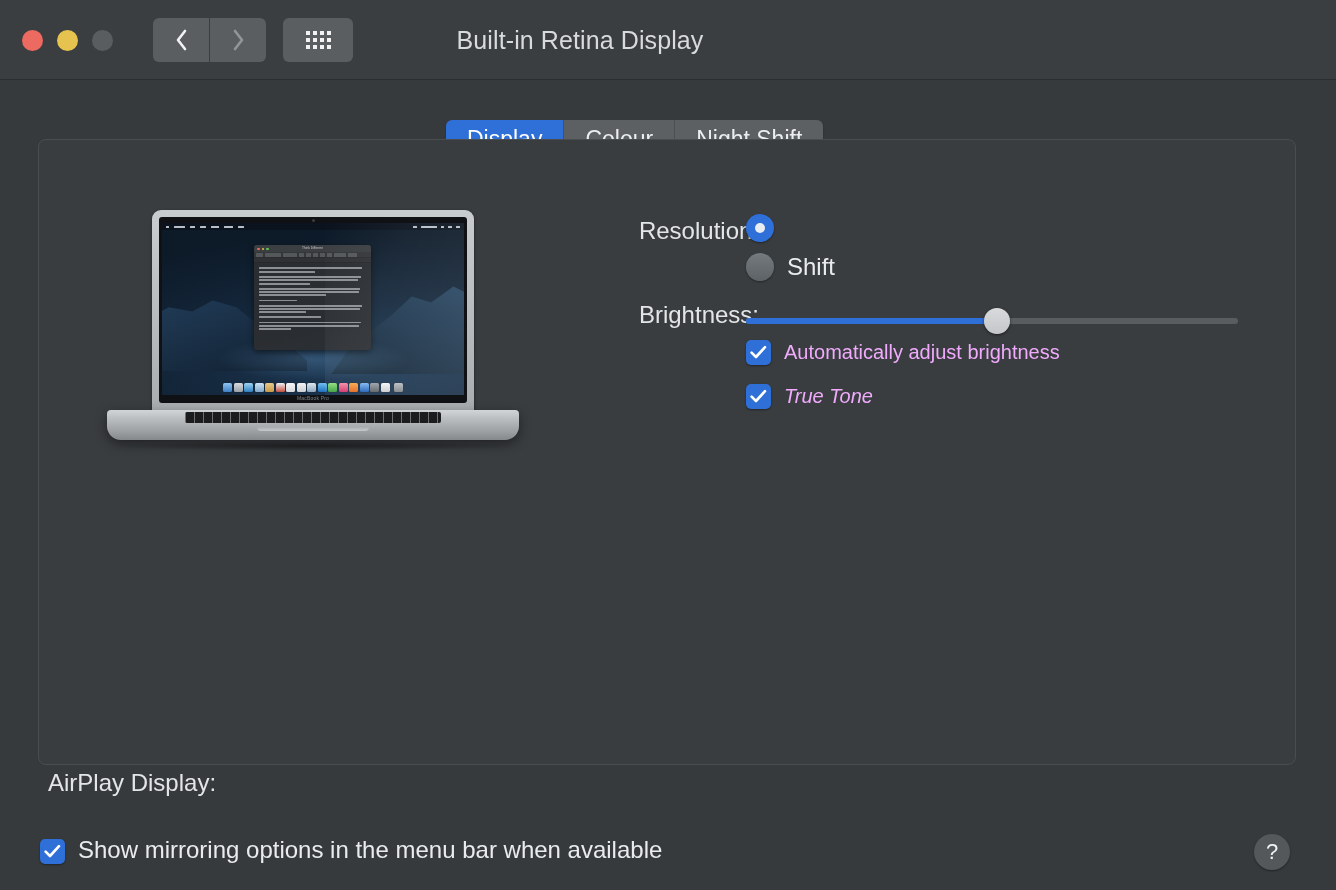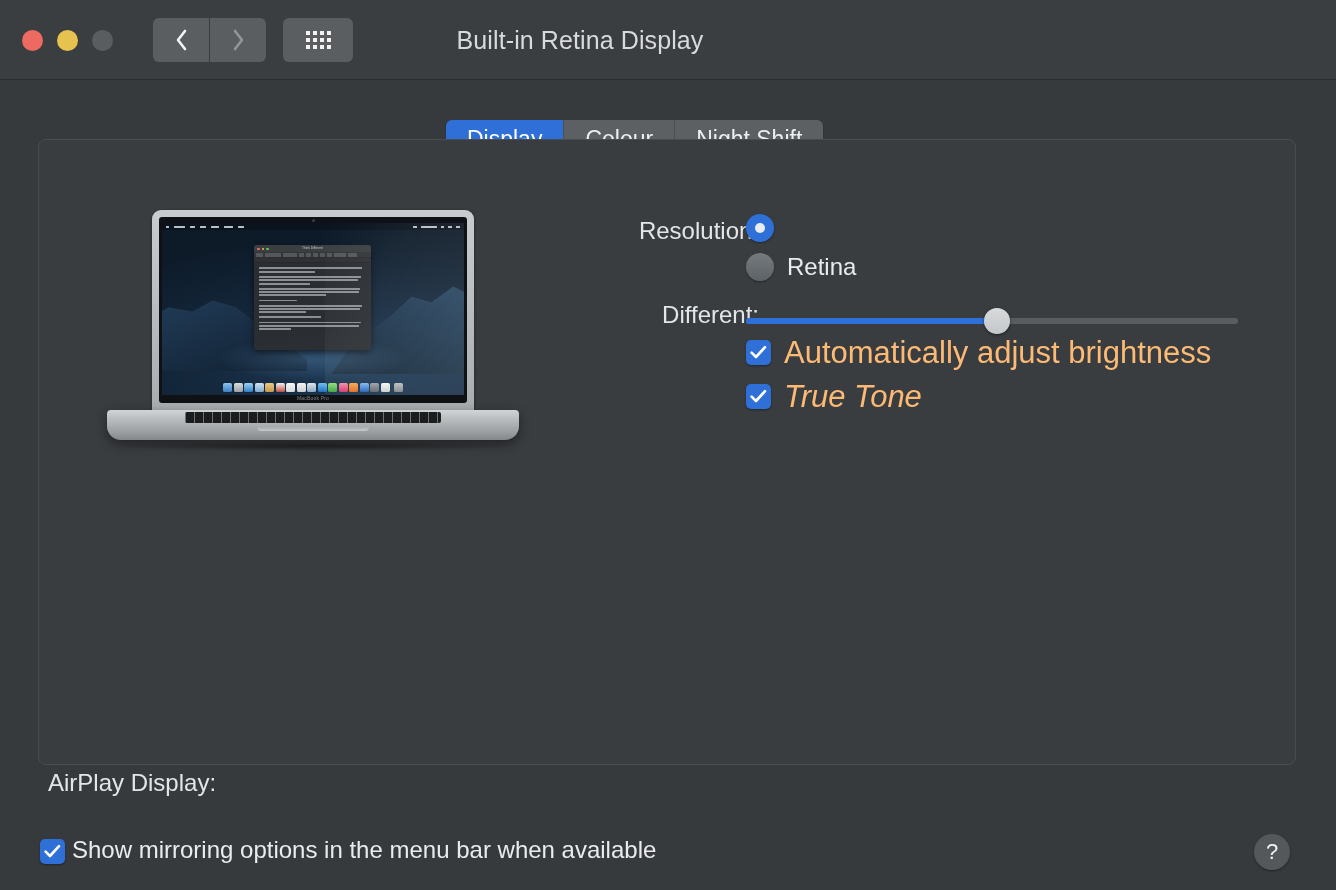--- a/index.html
+++ b/index.html
@@ -439,21 +439,21 @@
     width: 25px; height: 25px;
     border-radius: 5px;
     background: #2f6fd8;
     flex: 0 0 auto;
     position: relative;
     box-shadow: 0 1px 2px rgba(0,0,0,.4);
     margin-top: 2px;
   }
   .checkbox svg { position: absolute; left: 4px; top: 5px; }
   .checkbox svg path { stroke: #ffffff; stroke-width: 2.6; fill: none; stroke-linecap: round; stroke-linejoin: round; }
-  .chk-label { font-size: 31px; color: #fdba74; line-height: 29px; }
+  .chk-label { font-size: 20px; color: #f0abfc; line-height: 29px; }
 
   .helptext {
     position: absolute;
     left: 745px; top: 285px;
     width: 480px;
     font-size: 20.5px;
     line-height: 27px;
     color: #c9cccf;
   }
 
@@ -491,21 +491,21 @@
     justify-content: center;
     gap: 3px;
   }
   .popup-stepper svg path { stroke: #ffffff; stroke-width: 2.3; fill: none; stroke-linecap: round; stroke-linejoin: round; }
 
   .mirror-row {
     position: absolute;
     left: 40px; top: 836px;
     display: flex;
     align-items: center;
-    gap: 7px;
+    gap: 13px;
   }
   .mirror-label { font-size: 24px; color: #e9ebed; }
 
   .help-btn {
     position: absolute;
     right: 46px; bottom: 20px;
     width: 36px; height: 36px;
     border-radius: 50%;
     background: #55585b;
     box-shadow: 0 1px 2px rgba(0,0,0,.4);
@@ -689,24 +689,24 @@
     </div>
 
     <div class="ctl-label lbl-resolution">Resolution:</div>
 
     <div class="radio-row r1">
       <span class="radio on"></span>
     </div>
 
     <div class="radio-row r2">
       <span class="radio off"></span>
-      <span class="radio-label">Retina</span>
-    </div>
-
-    <div class="ctl-label lbl-brightness">Different:</div>
+      <span class="radio-label">Shift</span>
+    </div>
+
+    <div class="ctl-label lbl-brightness">Brightness:</div>
 
     <div class="slider">
       <div class="slider-track"></div>
       <div class="slider-fill" style="width: 250.92px;"></div>
       <div class="slider-thumb" style="left: 237.92px;"></div>
     </div>
 
     <div class="chk-row c1">
       <span class="checkbox">
         <svg width="17" height="15" viewBox="0 0 17 15">

